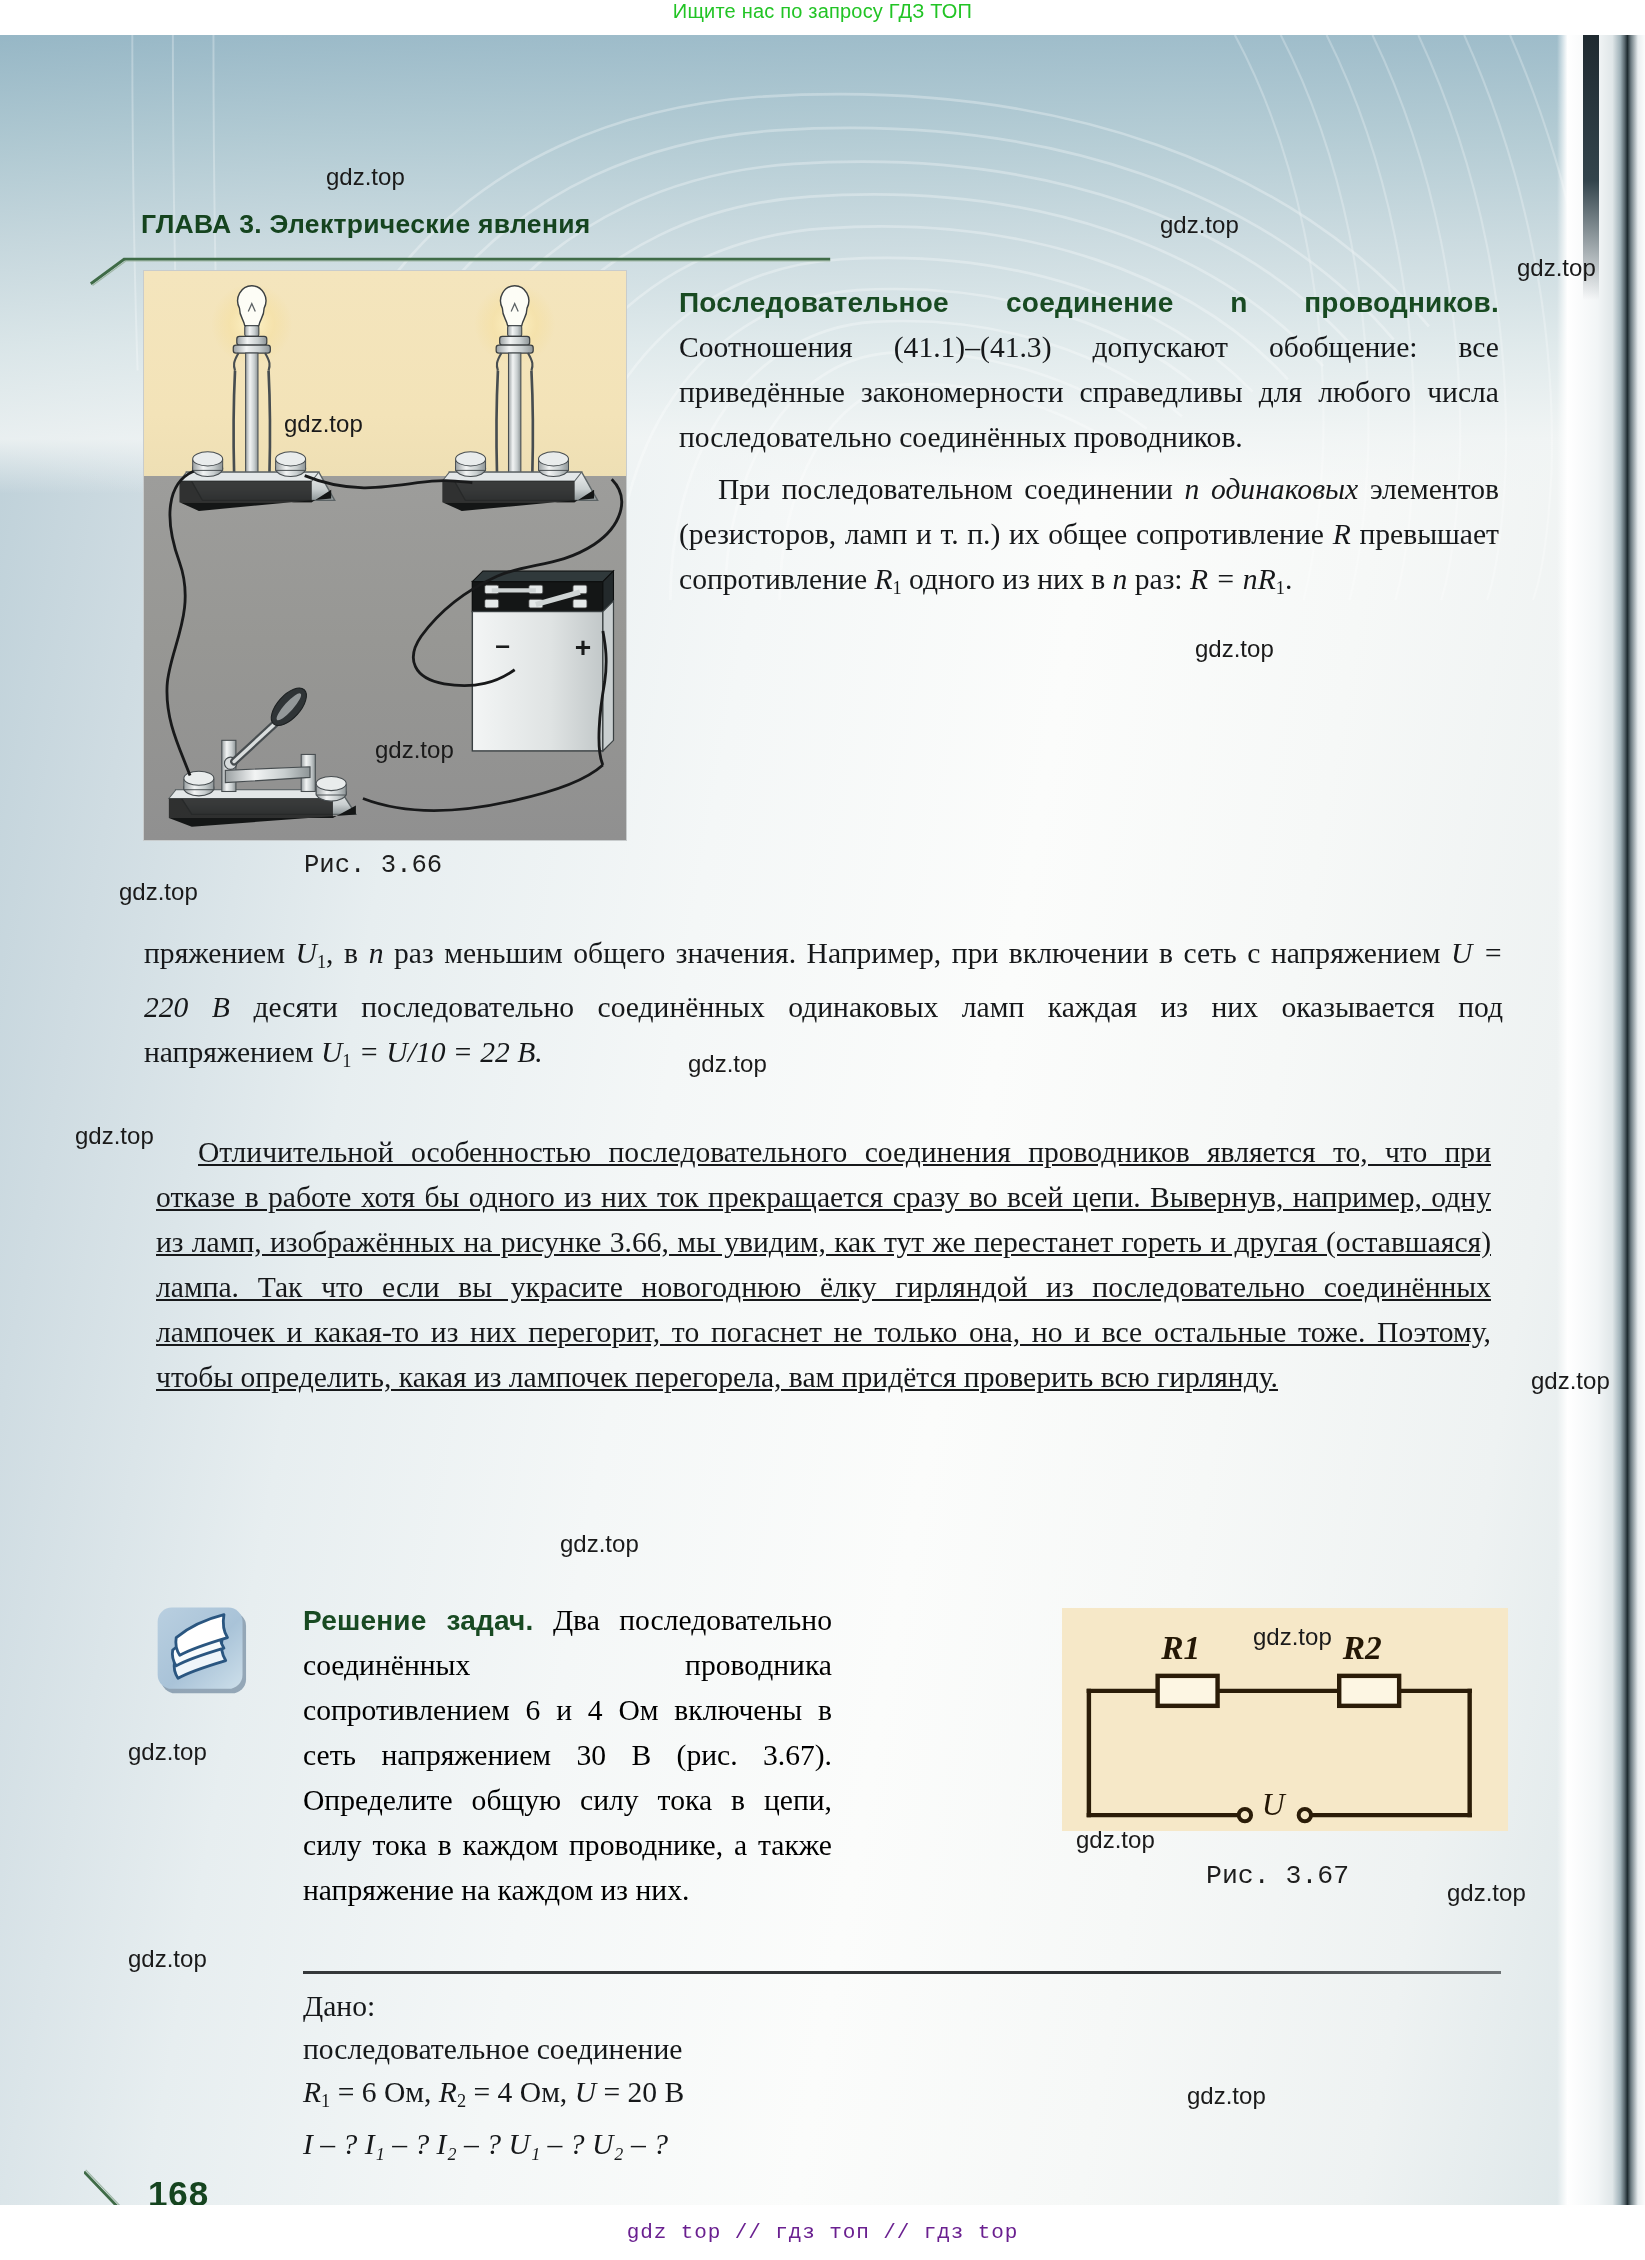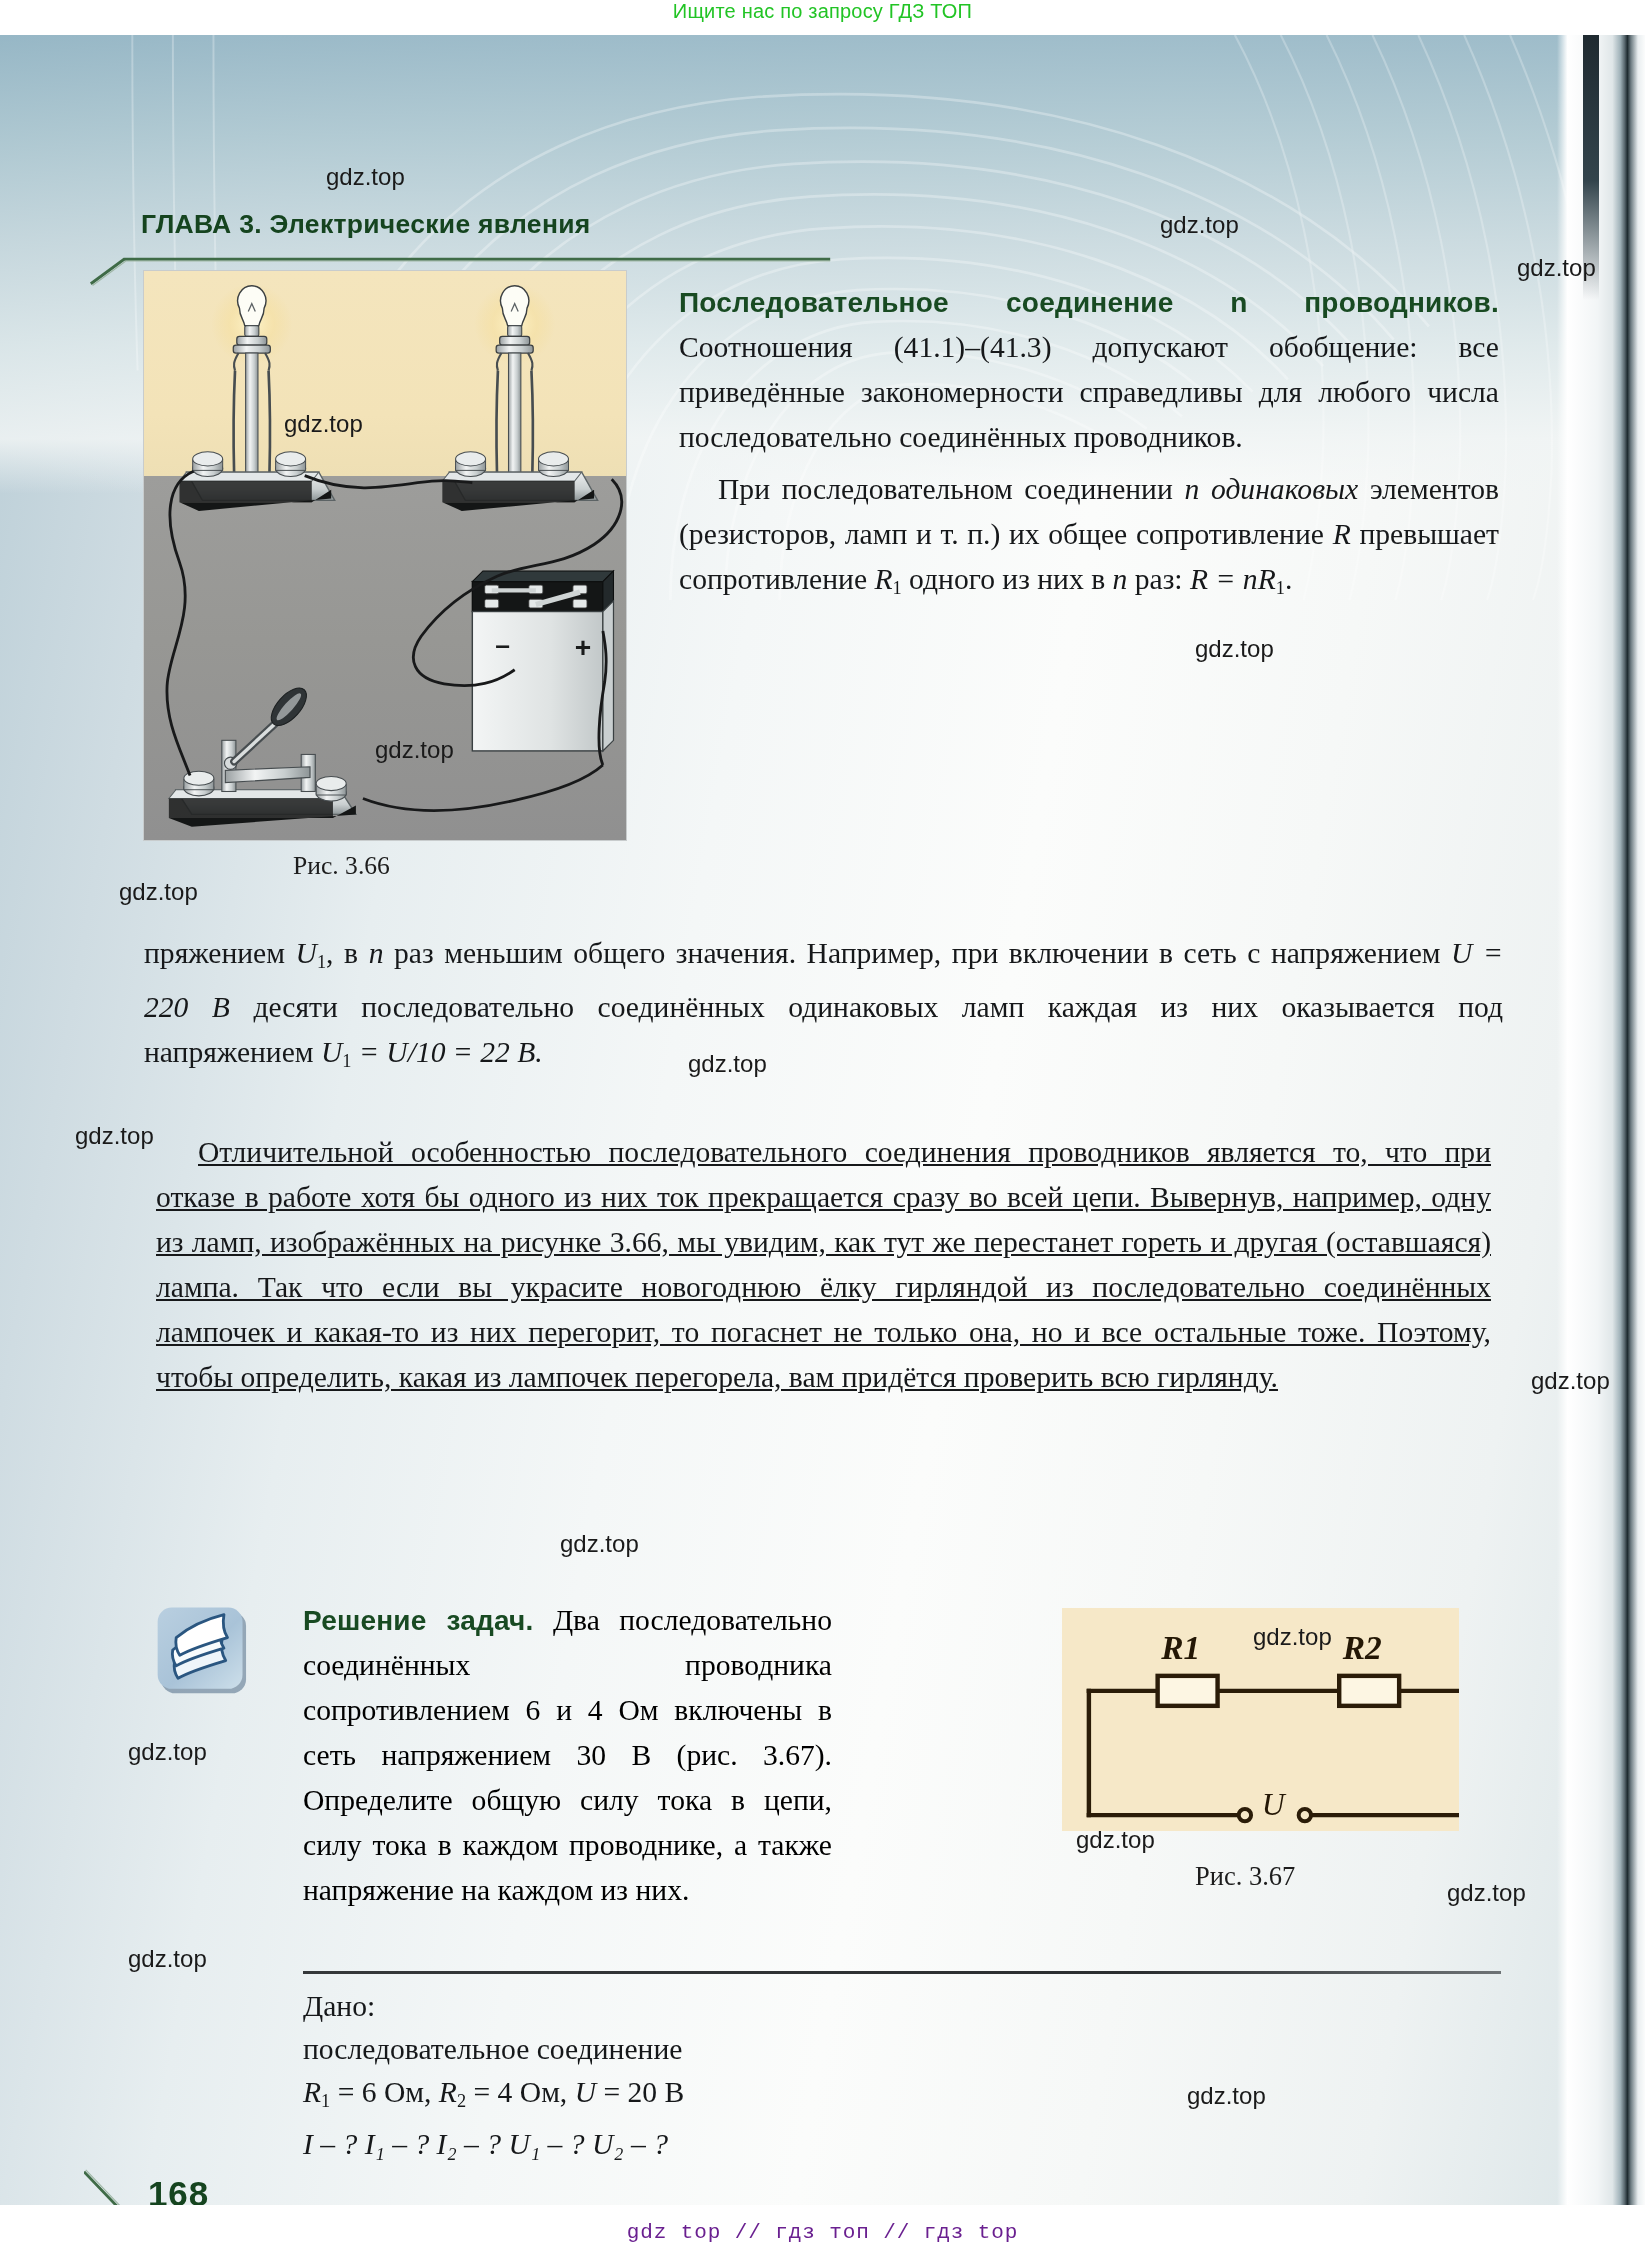--- a/index.html
+++ b/index.html
@@ -78,29 +78,29 @@
   .fig366{
     position:absolute;left:143px;top:235px;width:482px;height:569px;
     background:#9a9a9a;border:0.9px solid #c8cccd;overflow:hidden;
   }
   .fig366 .sky{position:absolute;left:0;top:0;width:100%;height:36%;
     background:linear-gradient(180deg,#f4e5bd 0%,#f3e3b8 70%,#eedfb4 100%);}
   .fig366 .floor{position:absolute;left:0;top:36%;width:100%;height:64%;
     background:linear-gradient(180deg,#9d9d9b 0%,#979794 45%,#909090 100%);}
   .fig366 svg{position:absolute;left:0;top:0;}
   .fig-caption{
-    position:absolute;font-family:Liberation Serif, serif;
-    font-size:25.6px;color:#1d1d1d;
+    position:absolute;font-family:Liberation Mono, monospace;
+    font-size:25.6px;color:#1d1d1d;margin-left:11px;
   }
   #cap366{left:293px;top:816px;}
   #cap367{left:1195px;top:1826px;font-size:26.5px;}
 
   
   .fig367{
-    position:absolute;left:1062px;top:1573px;width:397px;height:223px;
+    position:absolute;left:1062px;top:1573px;width:446px;height:223px;
     background:#f6e8c8;overflow:hidden;
   }
   .fig367 svg{position:absolute;left:0;top:0;}
 
   
   .col-right{
     position:absolute;left:679px;top:245px;width:820px;
   }
   .para, .para-full{
     font-family:"Liberation Serif",serif;

